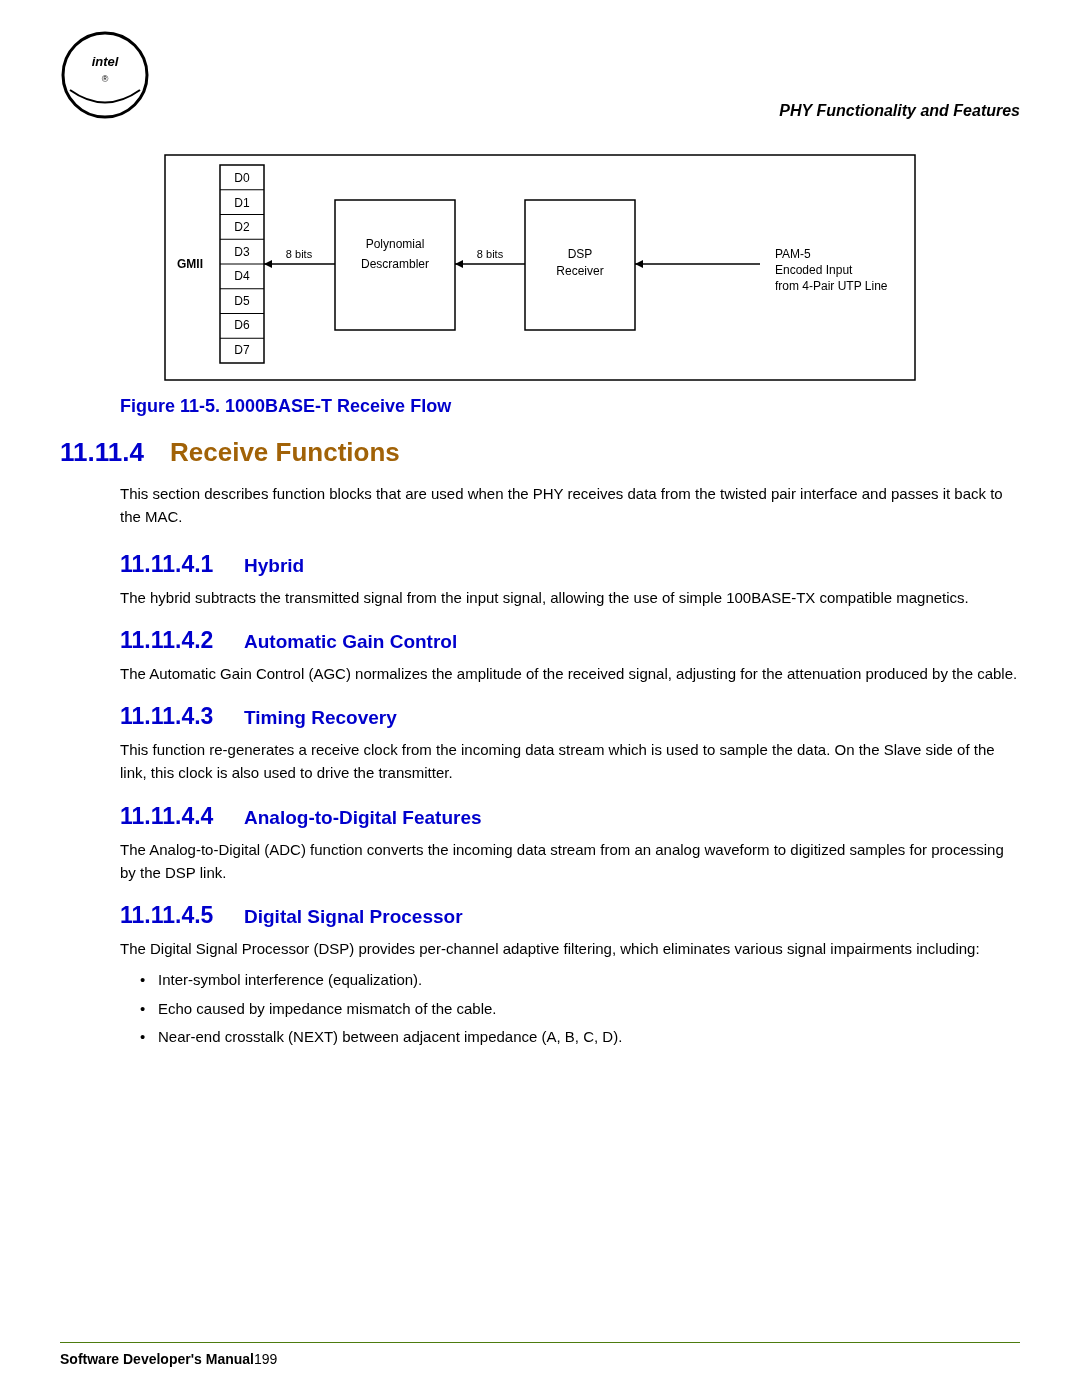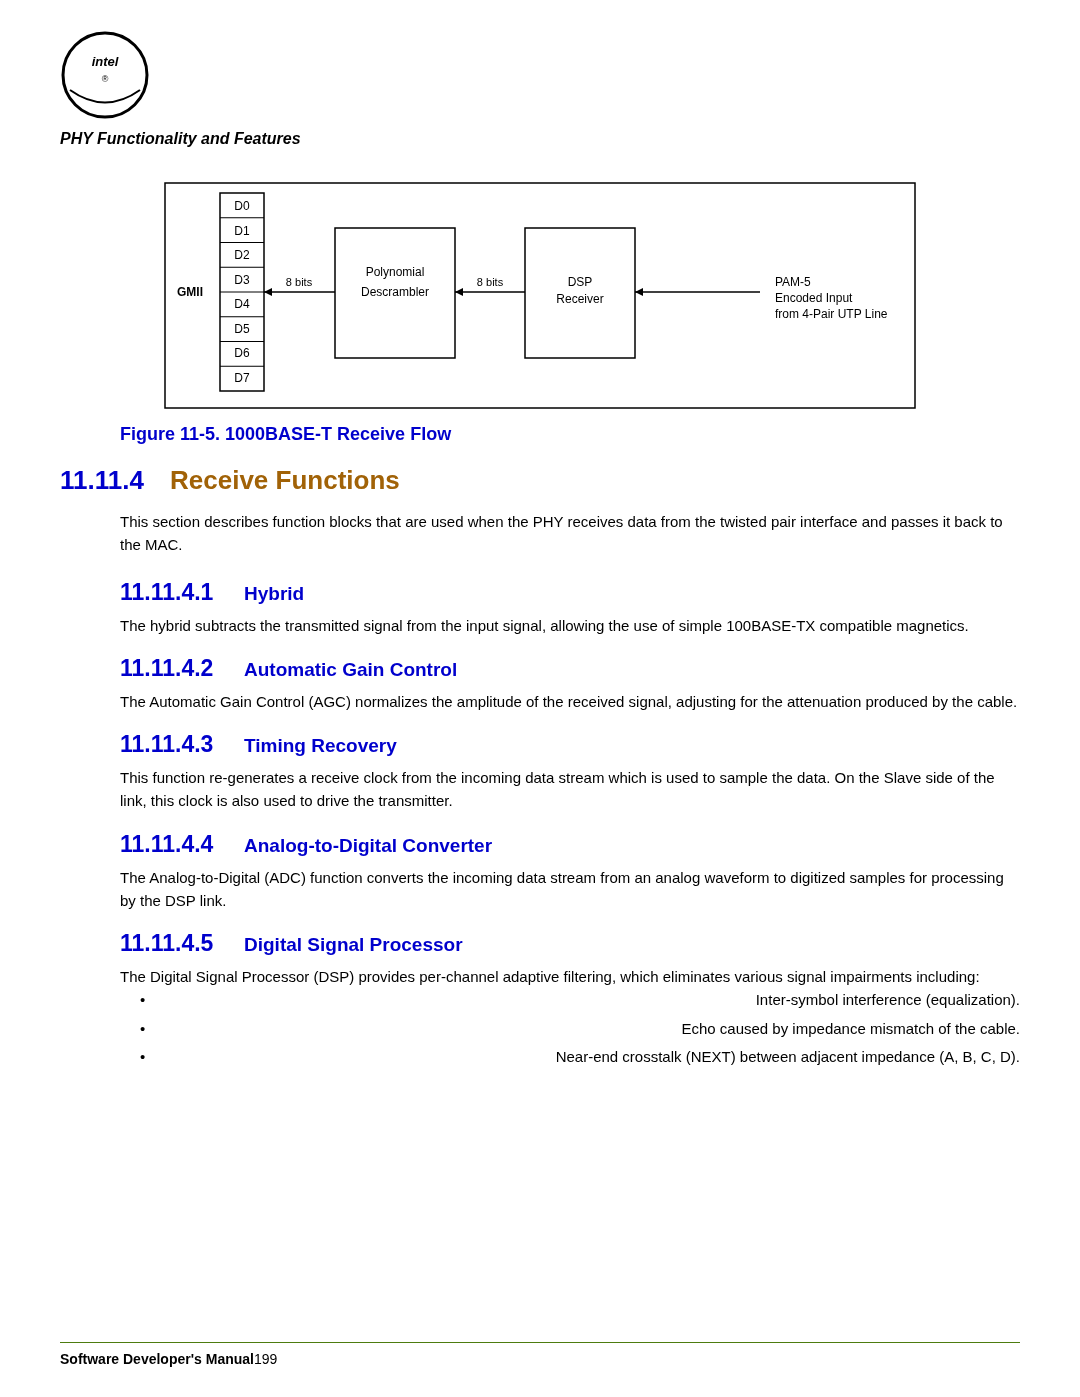--- a/index.html
+++ b/index.html
@@ -17,23 +17,22 @@
       width: 1080px;
       min-height: 1397px;
       padding: 30px 60px 40px 60px;
       position: relative;
     }
 
     
     .header {
       display: flex;
       justify-content: space-between;
-      align-items: flex-start;
+      align-items: flex-end;
       margin-bottom: 30px;
-      flex-direction: column;
     }
 
     .intel-logo {
       width: 90px;
       height: 90px;
     }
 
     .header-title {
       font-style: italic;
       font-weight: bold;
@@ -112,21 +111,21 @@
       font-size: 15px;
       line-height: 1.55;
       color: #000;
       padding-left: 0;
     }
 
     
     .bullet-list {
       list-style: none;
       padding-left: 20px;
-      text-align: right;
+      margin-top: 8px;
     }
 
     .bullet-list li {
       position: relative;
       padding-left: 18px;
       margin-bottom: 5px;
       font-size: 15px;
       line-height: 1.55;
     }
 
@@ -267,21 +266,21 @@
       <div class="subsection-heading">
         <span class="subsection-num">11.11.4.3</span>
         <span class="subsection-title">Timing Recovery</span>
       </div>
       <div class="subsection-body">This function re-generates a receive clock from the incoming data stream which is used to sample the data. On the Slave side of the link, this clock is also used to drive the transmitter.</div>
     </div>
 
     <div class="subsection">
       <div class="subsection-heading">
         <span class="subsection-num">11.11.4.4</span>
-        <span class="subsection-title">Analog-to-Digital Converter</span>
+        <span class="subsection-title">Analog-to-Digital Features</span>
       </div>
       <div class="subsection-body">The Analog-to-Digital (ADC) function converts the incoming data stream from an analog waveform to digitized samples for processing by the DSP link.</div>
     </div>
 
     <div class="subsection">
       <div class="subsection-heading">
         <span class="subsection-num">11.11.4.5</span>
         <span class="subsection-title">Digital Signal Processor</span>
       </div>
       <div class="subsection-body">The Digital Signal Processor (DSP) provides per-channel adaptive filtering, which eliminates various signal impairments including:</div>

